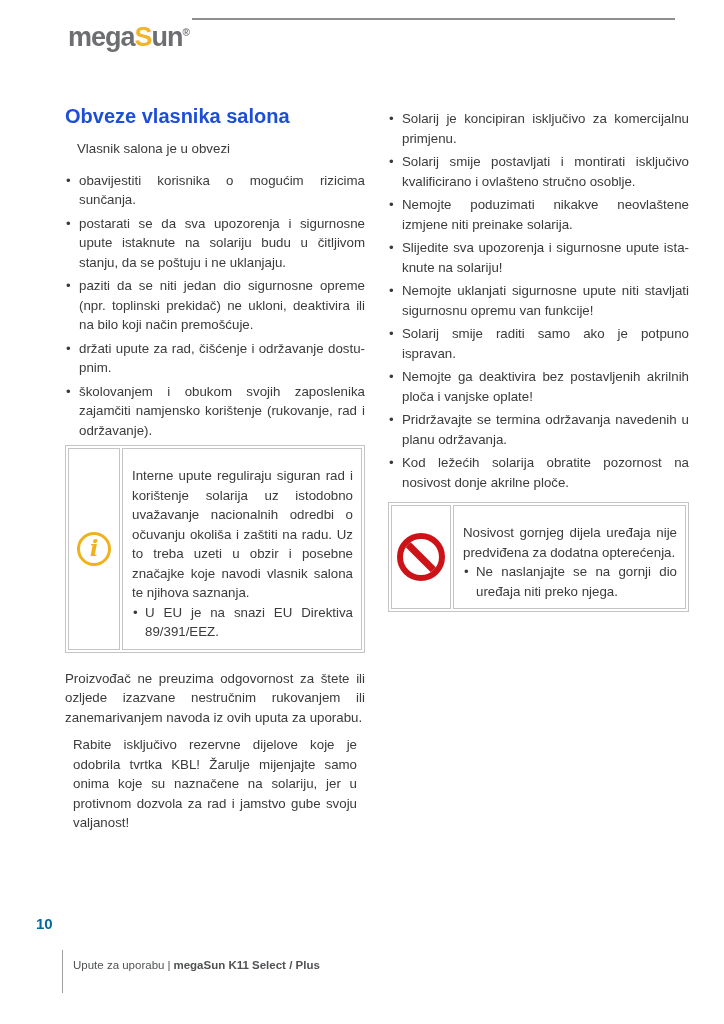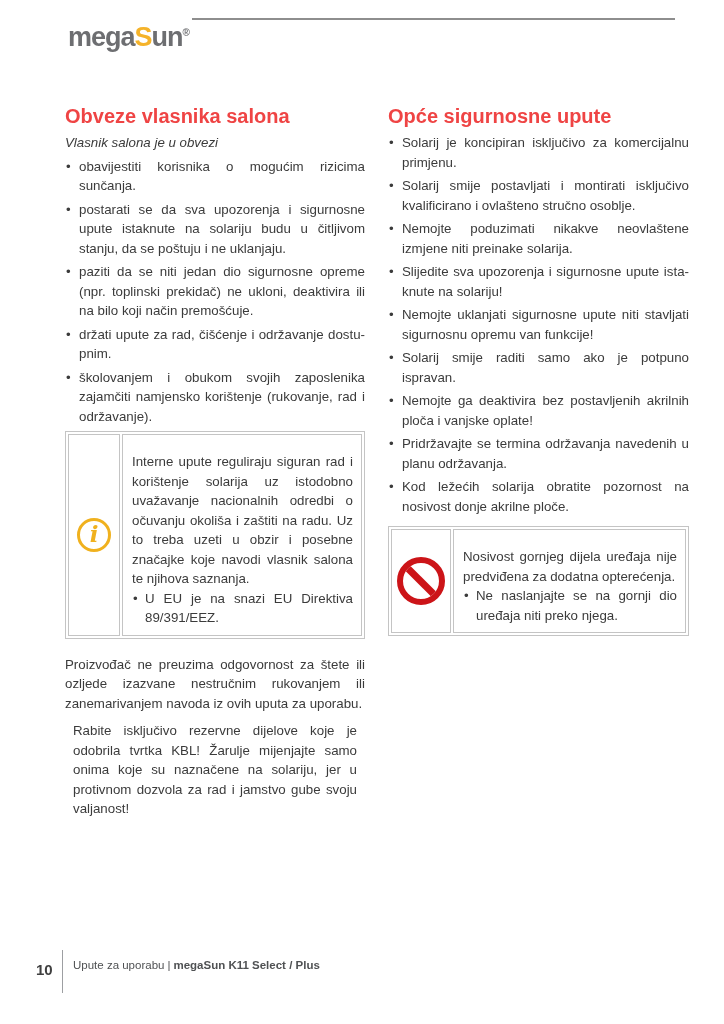--- a/index.html
+++ b/index.html
@@ -30,23 +30,23 @@
     position:absolute;top:105px;
     font-size:13.3px;line-height:19.5px;
     text-align:justify;
     -webkit-hyphens:manual;hyphens:manual;
   }
   .col-left{left:65px;width:300px;}
   .col-right{left:388px;width:301px;}
   h1.section-heading{
     margin:0 0 6px 0;
     font-size:20px;line-height:22px;
-    color:#ef4444;font-weight:bold;text-align:left;
+    color:#1d4ed8;font-weight:bold;text-align:left;
   }
-  .intro{margin:0;font-style:italic;}
+  .intro{margin:12px;}
   ul.bullets{list-style:none;margin:0;padding:0;}
   ul.bullets li{
     position:relative;padding-left:14px;margin-top:4px;
   }
   ul.bullets li::before{
     content:"\2022";position:absolute;left:1px;top:0;
     color:#3b3b3b;
   }
   
   .note-box{
@@ -85,22 +85,22 @@
   .prohibition-icon::before{
     content:"";position:absolute;
     left:-5px;top:15px;width:46px;height:7px;
     background:#cc1418;transform:rotate(45deg);
   }
   
   .after-box{margin:16px 0 0 0;}
   .follow{margin:8px;}
   
   .footer-pagenum{
-    position:absolute;left:36px;top:961px;
-    font-size:15px;font-weight:bold;color:#404040;
+    position:absolute;left:36px;top:915px;
+    font-size:15px;font-weight:bold;color:#0369a1;
   }
   .footer-vline{
     position:absolute;left:62px;top:950px;width:1px;height:43px;background:#9d9fa2;
   }
   .footer-text{
     position:absolute;left:73px;top:959px;
     font-size:11.5px;color:#4f5153;white-space:nowrap;
   }
   .footer-text .bold{font-weight:bold;}
   .footer-text .sep{margin:0 3px;}
@@ -136,21 +136,20 @@
         <p>Interne upute reguliraju siguran rad i kori­štenje solarija uz istodobno uvažavanje nacionalnih odredbi o očuvanju okoliša i zaštiti na radu. Uz to treba uzeti u obzir i posebne značajke koje navodi vlasnik salona te njihova saznanja.</p>
         <p class="sub-bullet">U EU je na snazi EU Direktiva 89/391/EEZ.</p>
       </div>
     </div>
 
     <p class="after-box">Proizvođač ne preuzima odgovornost za štete ili ozljede izazvane nestručnim rukovanjem ili zanema­rivanjem navoda iz ovih uputa za uporabu.</p>
     <p class="follow">Rabite isključivo rezervne dijelove koje je odobrila tvrtka KBL! Žarulje mijenjajte samo onima koje su naznačene na solariju, jer u protivnom dozvola za rad i jamstvo gube svoju valjanost!</p>
   </section>
 
   <section class="col col-right">
-    <h1 class="section-heading">Opće sigurnosne upute</h1>
     <ul class="bullets">
       <li>Solarij je koncipiran isključivo za komercijalnu pri­mjenu.</li>
       <li>Solarij smije postavljati i montirati isključivo kvalifici­rano i ovlašteno stručno osoblje.</li>
       <li>Nemojte poduzimati nikakve neovlaštene izmjene niti preinake solarija.</li>
       <li>Slijedite sva upozorenja i sigurnosne upute ista­knute na solariju!</li>
       <li>Nemojte uklanjati sigurnosne upute niti stavljati sigurnosnu opremu van funkcije!</li>
       <li>Solarij smije raditi samo ako je potpuno ispravan.</li>
       <li>Nemojte ga deaktivira bez postavljenih akrilnih ploča i vanjske oplate!</li>
       <li>Pridržavajte se termina održavanja navedenih u planu održavanja.</li>
       <li>Kod ležećih solarija obratite pozornost na nosivost donje akrilne ploče.</li>

